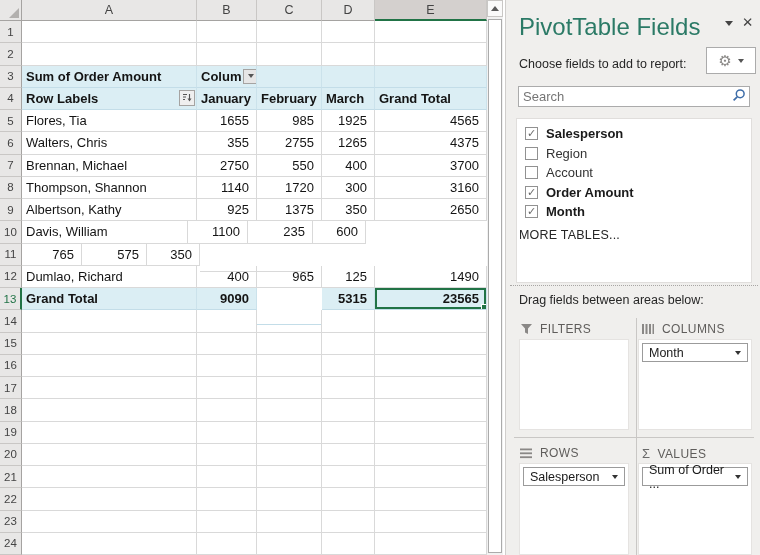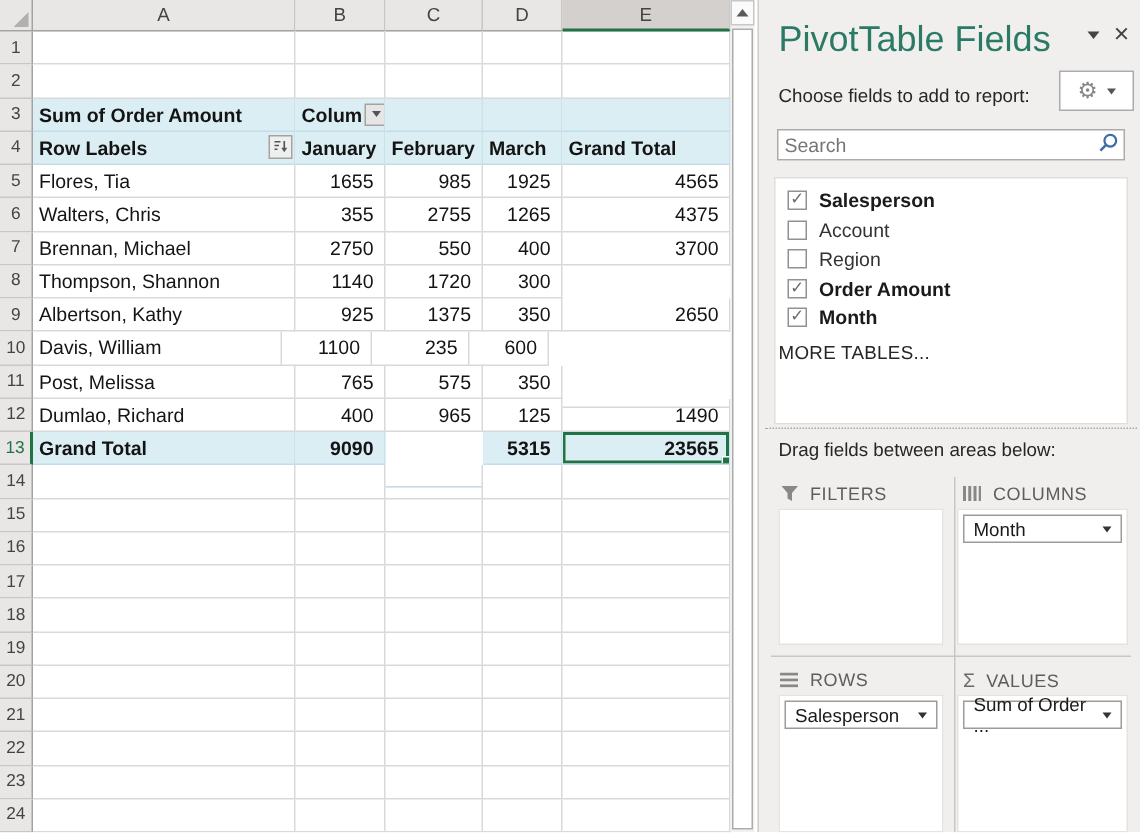--- a/index.html
+++ b/index.html
@@ -149,39 +149,39 @@
           <div class="cell num" style="width: 65px;">550</div>
           <div class="cell num" style="width: 53px;">400</div>
           <div class="cell num" style="width: 112px;">3700</div>
         </div>
         <div class="row">
           <div class="row-hdr">8</div>
           <div class="cell textL" style="width: 175px;">Thompson, Shannon</div>
           <div class="cell num" style="width: 60px;">1140</div>
           <div class="cell num" style="width: 65px;">1720</div>
           <div class="cell num" style="width: 53px;">300</div>
+          <div class="cell num" style="width: 112px;">3160</div>
         </div>
         <div class="row">
           <div class="row-hdr">9</div>
           <div class="cell textL" style="width: 175px;">Albertson, Kathy</div>
           <div class="cell num" style="width: 60px;">925</div>
           <div class="cell num" style="width: 65px;">1375</div>
           <div class="cell num" style="width: 53px;">350</div>
           <div class="cell num" style="width: 112px;">2650</div>
         </div>
         <div class="row">
           <div class="row-hdr">10</div>
           <div class="cell textL" style="width: 166px;">Davis, William</div>
           <div class="cell num" style="width: 60px;">1100</div>
           <div class="cell num" style="width: 65px;">235</div>
           <div class="cell num" style="width: 53px;">600</div>
         </div>
         <div class="row">
           <div class="row-hdr">11</div>
-          <div class="cell textL" style="width: 175px;">Post, Melissa</div>
           <div class="cell num" style="width: 60px;">765</div>
           <div class="cell num" style="width: 65px;">575</div>
           <div class="cell num" style="width: 53px;">350</div>
           <div class="cell num" style="width: 112px; margin-top: 27px;">1690</div>
         </div>
         <div class="row">
           <div class="row-hdr">12</div>
           <div class="cell textL" style="width: 175px;">Dumlao, Richard</div>
           <div class="cell num" style="width: 60px;">400</div>
           <div class="cell num" style="width: 65px;">965</div>
@@ -314,25 +314,25 @@
       </span>
     </div>
 
     <div class="fields-box">
         <div class="field-row checked">
           <span class="cbx">✓</span>
           <span class="field-label">Salesperson</span>
         </div>
         <div class="field-row">
           <span class="cbx"></span>
-          <span class="field-label">Account</span>
+          <span class="field-label">Region</span>
         </div>
         <div class="field-row">
           <span class="cbx"></span>
-          <span class="field-label">Region</span>
+          <span class="field-label">Account</span>
         </div>
         <div class="field-row checked">
           <span class="cbx">✓</span>
           <span class="field-label">Order Amount</span>
         </div>
         <div class="field-row checked">
           <span class="cbx">✓</span>
           <span class="field-label">Month</span>
         </div>
       </div>

